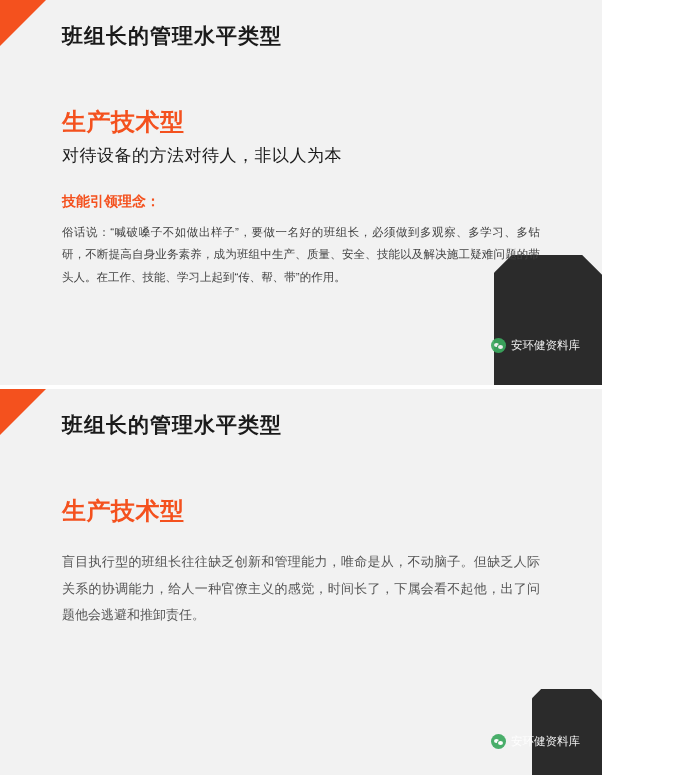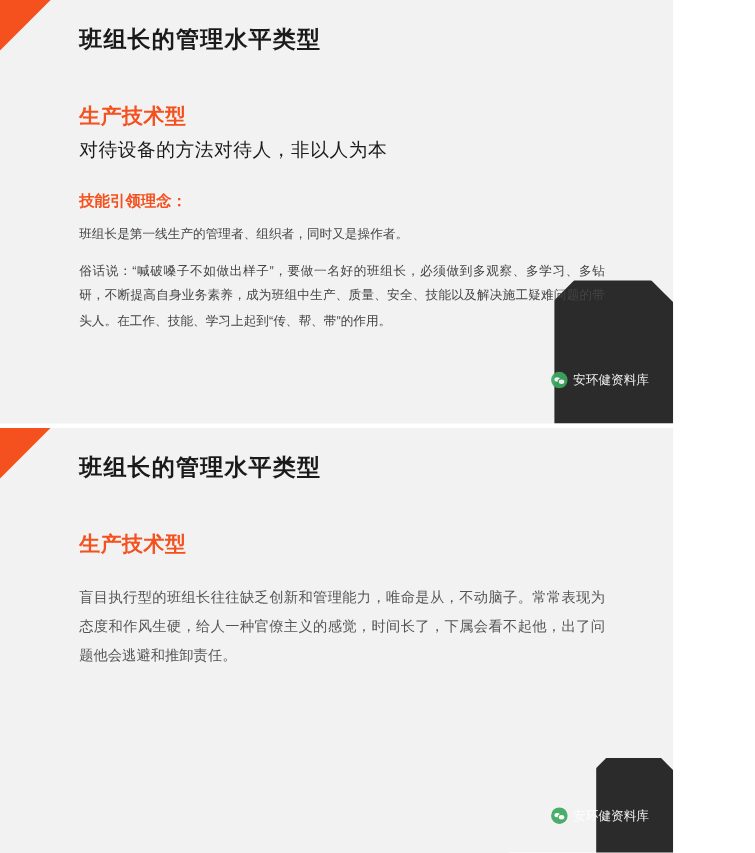--- a/index.html
+++ b/index.html
@@ -11,21 +11,20 @@
     width: 686px;
     height: 775px;
     font-family: "Liberation Sans", "DejaVu Sans", sans-serif;
     overflow: hidden;
   }
   .page {
     position: relative;
     width: 602px;
     background: #f2f2f2;
     overflow: hidden;
-    padding-left: 10px;
   }
   .page-one { height: 385px; }
   .page-two { height: 390px; }
 
   
   .corner-tri {
     position: absolute;
     top: 0;
     left: 0;
     width: 0;
@@ -80,22 +79,22 @@
   .doc-title {
     font-size: 21px;
     font-weight: bold;
     color: #1a1a1a;
     letter-spacing: 1px;
     padding-top: 22px;
     margin: 0;
   }
 
   .section-heading {
-    margin-top: 43px;
-    font-size: 19px;
+    margin-top: 56px;
+    font-size: 24px;
     font-weight: bold;
     color: #f4511e;
     letter-spacing: 0.5px;
   }
   .section-subheading {
     margin-top: 6px;
     font-size: 17px;
     font-weight: normal;
     color: #1a1a1a;
     letter-spacing: 0.5px;
@@ -174,41 +173,40 @@
   <div class="corner-tri"></div>
   <div class="corner-dark">
     <div class="shape"></div>
   </div>
 
   <div class="content">
     <h1 class="doc-title">班组长的管理水平类型</h1>
     <div class="section-heading">生产技术型</div>
     <div class="section-subheading">对待设备的方法对待人，非以人为本</div>
     <div class="sub-label">技能引领理念：</div>
-    <p class="small-para">班组长是第一线生产的管理者、组织者，同时又是操作者。</p>
     <p class="small-para indent">俗话说：“喊破嗓子不如做出样子”，要做一名好的班组长，必须做到多观察、多学习、多钻研，不断提高自身业务素养，成为班组中生产、质量、安全、技能以及解决施工疑难问题的带头人。在工作、技能、学习上起到“传、帮、带”的作用。</p>
   </div>
 
   <div class="account-badge badge-1">
     <span class="badge-icon"></span>
     <span>安环健资料库</span>
   </div>
 </div>
 
 <div class="white-strip"></div>
 
 <div class="page page-two">
   <div class="corner-tri"></div>
   <div class="corner-dark-2">
     <div class="shape"></div>
   </div>
 
   <div class="content">
     <h1 class="doc-title">班组长的管理水平类型</h1>
     <div class="section-heading">生产技术型</div>
-    <p class="body-para">盲目执行型的班组长往往缺乏创新和管理能力，唯命是从，不动脑子。常常表现为态度和作风生硬，给人一种官僚主义的感觉，时间长了，下属会看不起他，出了问题他会逃避和推卸责任。</p>
+    <p class="body-para">盲目执行型的班组长往往缺乏创新和管理能力，唯命是从，不动脑子。但缺乏人际关系的协调能力，给人一种官僚主义的感觉，时间长了，下属会看不起他，出了问题他会逃避和推卸责任。</p>
   </div>
 
   <div class="account-badge badge-2">
     <span class="badge-icon"></span>
     <span>安环健资料库</span>
   </div>
 </div>
 
 </body></html>

